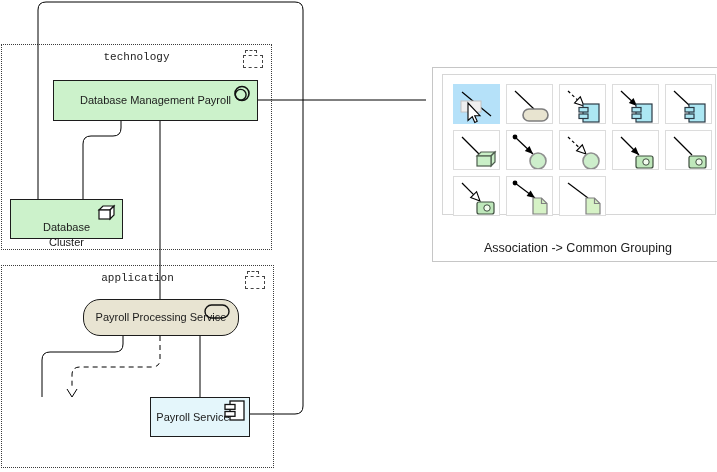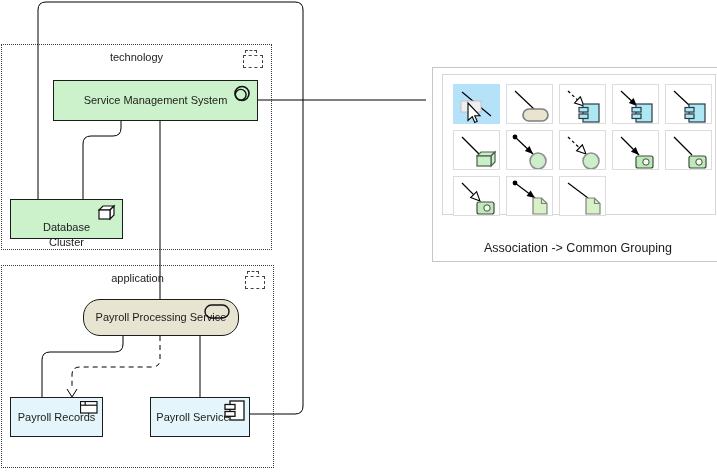--- a/index.html
+++ b/index.html
@@ -1,19 +1,19 @@
 <!DOCTYPE html>
 <html><head>
 <meta charset="utf-8">
 <style>
   html,body{margin:0;padding:0;background:#fff;}
   .stage{position:relative;width:717px;height:472px;background:#fff;overflow:hidden;
          font-family:"Liberation Sans",sans-serif;color:#1b1b1b;}
   
-  .group{position:absolute;border:1px dotted #3c3c3c;background:transparent;}
+  .group{position:absolute;border:1px dotted #3c3c3c;background:transparent;font-family:Liberation Mono, monospace;}
   #grp-tech{left:1px;top:44px;width:269px;height:204px;}
   #grp-app{left:1px;top:265px;width:271px;height:201px;}
   .group-label{position:absolute;top:6px;left:0;right:0;text-align:center;
                font-size:11px;color:#222;}
   .group-icon{position:absolute;top:5px;right:7px;width:21px;height:18px;}
   .group-icon .gi-a{position:absolute;left:2px;top:0;width:10px;height:6px;border:1px dashed #444;}
   .group-icon .gi-b{position:absolute;left:0;top:5px;width:18px;height:11px;border:1px dashed #444;background:#fff;}
   
   svg.wires{position:absolute;left:0;top:0;}
   
@@ -69,21 +69,21 @@
     <path d="M258,100 L426,100" fill="none" stroke="#000" stroke-width="1"></path>
     <path d="M121,121 L121,128 Q121,136 113,136 L91,136 Q83,136 83,144 L83,199" fill="none" stroke="#000" stroke-width="1"></path>
     <path d="M160,121 L160,299" fill="none" stroke="#000" stroke-width="1"></path>
     <path d="M123,336 L123,344 Q123,352 115,352 L50,352 Q42,352 42,360 L42,397" fill="none" stroke="#000" stroke-width="1"></path>
     <path d="M160,336 L160,359 Q160,367 152,367 L80,367 Q72,367 72,375 L72,389" fill="none" stroke="#000" stroke-width="1" stroke-dasharray="5,4"></path>
     <polyline points="67,389 72,397 77,389" fill="none" stroke="#000" stroke-width="1"></polyline>
     <path d="M200,336 L200,397" fill="none" stroke="#000" stroke-width="1"></path>
   </svg>
 
   <div class="node" id="node-dms">
-    <span class="nlabel">Service Management System</span>
+    <span class="nlabel">Database Management Payroll</span>
     <span class="node-icon">
       <svg width="20" height="20" viewBox="0 0 20 20">
         <circle cx="10" cy="9.5" r="7" fill="none" stroke="#111" stroke-width="1.6"></circle>
         <circle cx="8.7" cy="10.8" r="5.4" fill="none" stroke="#111" stroke-width="1.4"></circle>
       </svg>
     </span>
   </div>
 
   <div class="node" id="node-cluster">
     <span class="nlabel">Database Cluster</span>
@@ -98,30 +98,20 @@
 
   <div class="node" id="node-pps">
     <span class="nlabel">Payroll Processing Service</span>
     <span class="node-icon">
       <svg width="26" height="15" viewBox="0 0 26 15">
         <rect x="1" y="1" width="24" height="13" rx="6.5" fill="none" stroke="#111" stroke-width="1.4"></rect>
       </svg>
     </span>
   </div>
 
-  <div class="node" id="node-records">
-    <span class="nlabel">Payroll Records</span>
-    <span class="node-icon">
-      <svg width="18" height="13" viewBox="0 0 18 13">
-        <rect x="0.5" y="0.5" width="16.5" height="11.5" fill="#fff" stroke="#111" stroke-width="1.2"></rect>
-        <line x1="0.5" y1="4.2" x2="17" y2="4.2" stroke="#111" stroke-width="1.2"></line>
-        <line x1="5.2" y1="0.5" x2="5.2" y2="4.2" stroke="#111" stroke-width="1.2"></line>
-      </svg>
-    </span>
-  </div>
 
   <div class="node" id="node-service">
     <span class="nlabel">Payroll Service</span>
     <span class="node-icon">
       <svg width="22" height="21" viewBox="0 0 22 21">
         <rect x="6" y="1" width="14" height="19" fill="#fff" stroke="#111" stroke-width="1.3"></rect>
         <rect x="1" y="4.5" width="10" height="4.8" fill="#fff" stroke="#111" stroke-width="1.3"></rect>
         <rect x="1" y="11.5" width="10" height="4.8" fill="#fff" stroke="#111" stroke-width="1.3"></rect>
       </svg>
     </span>

